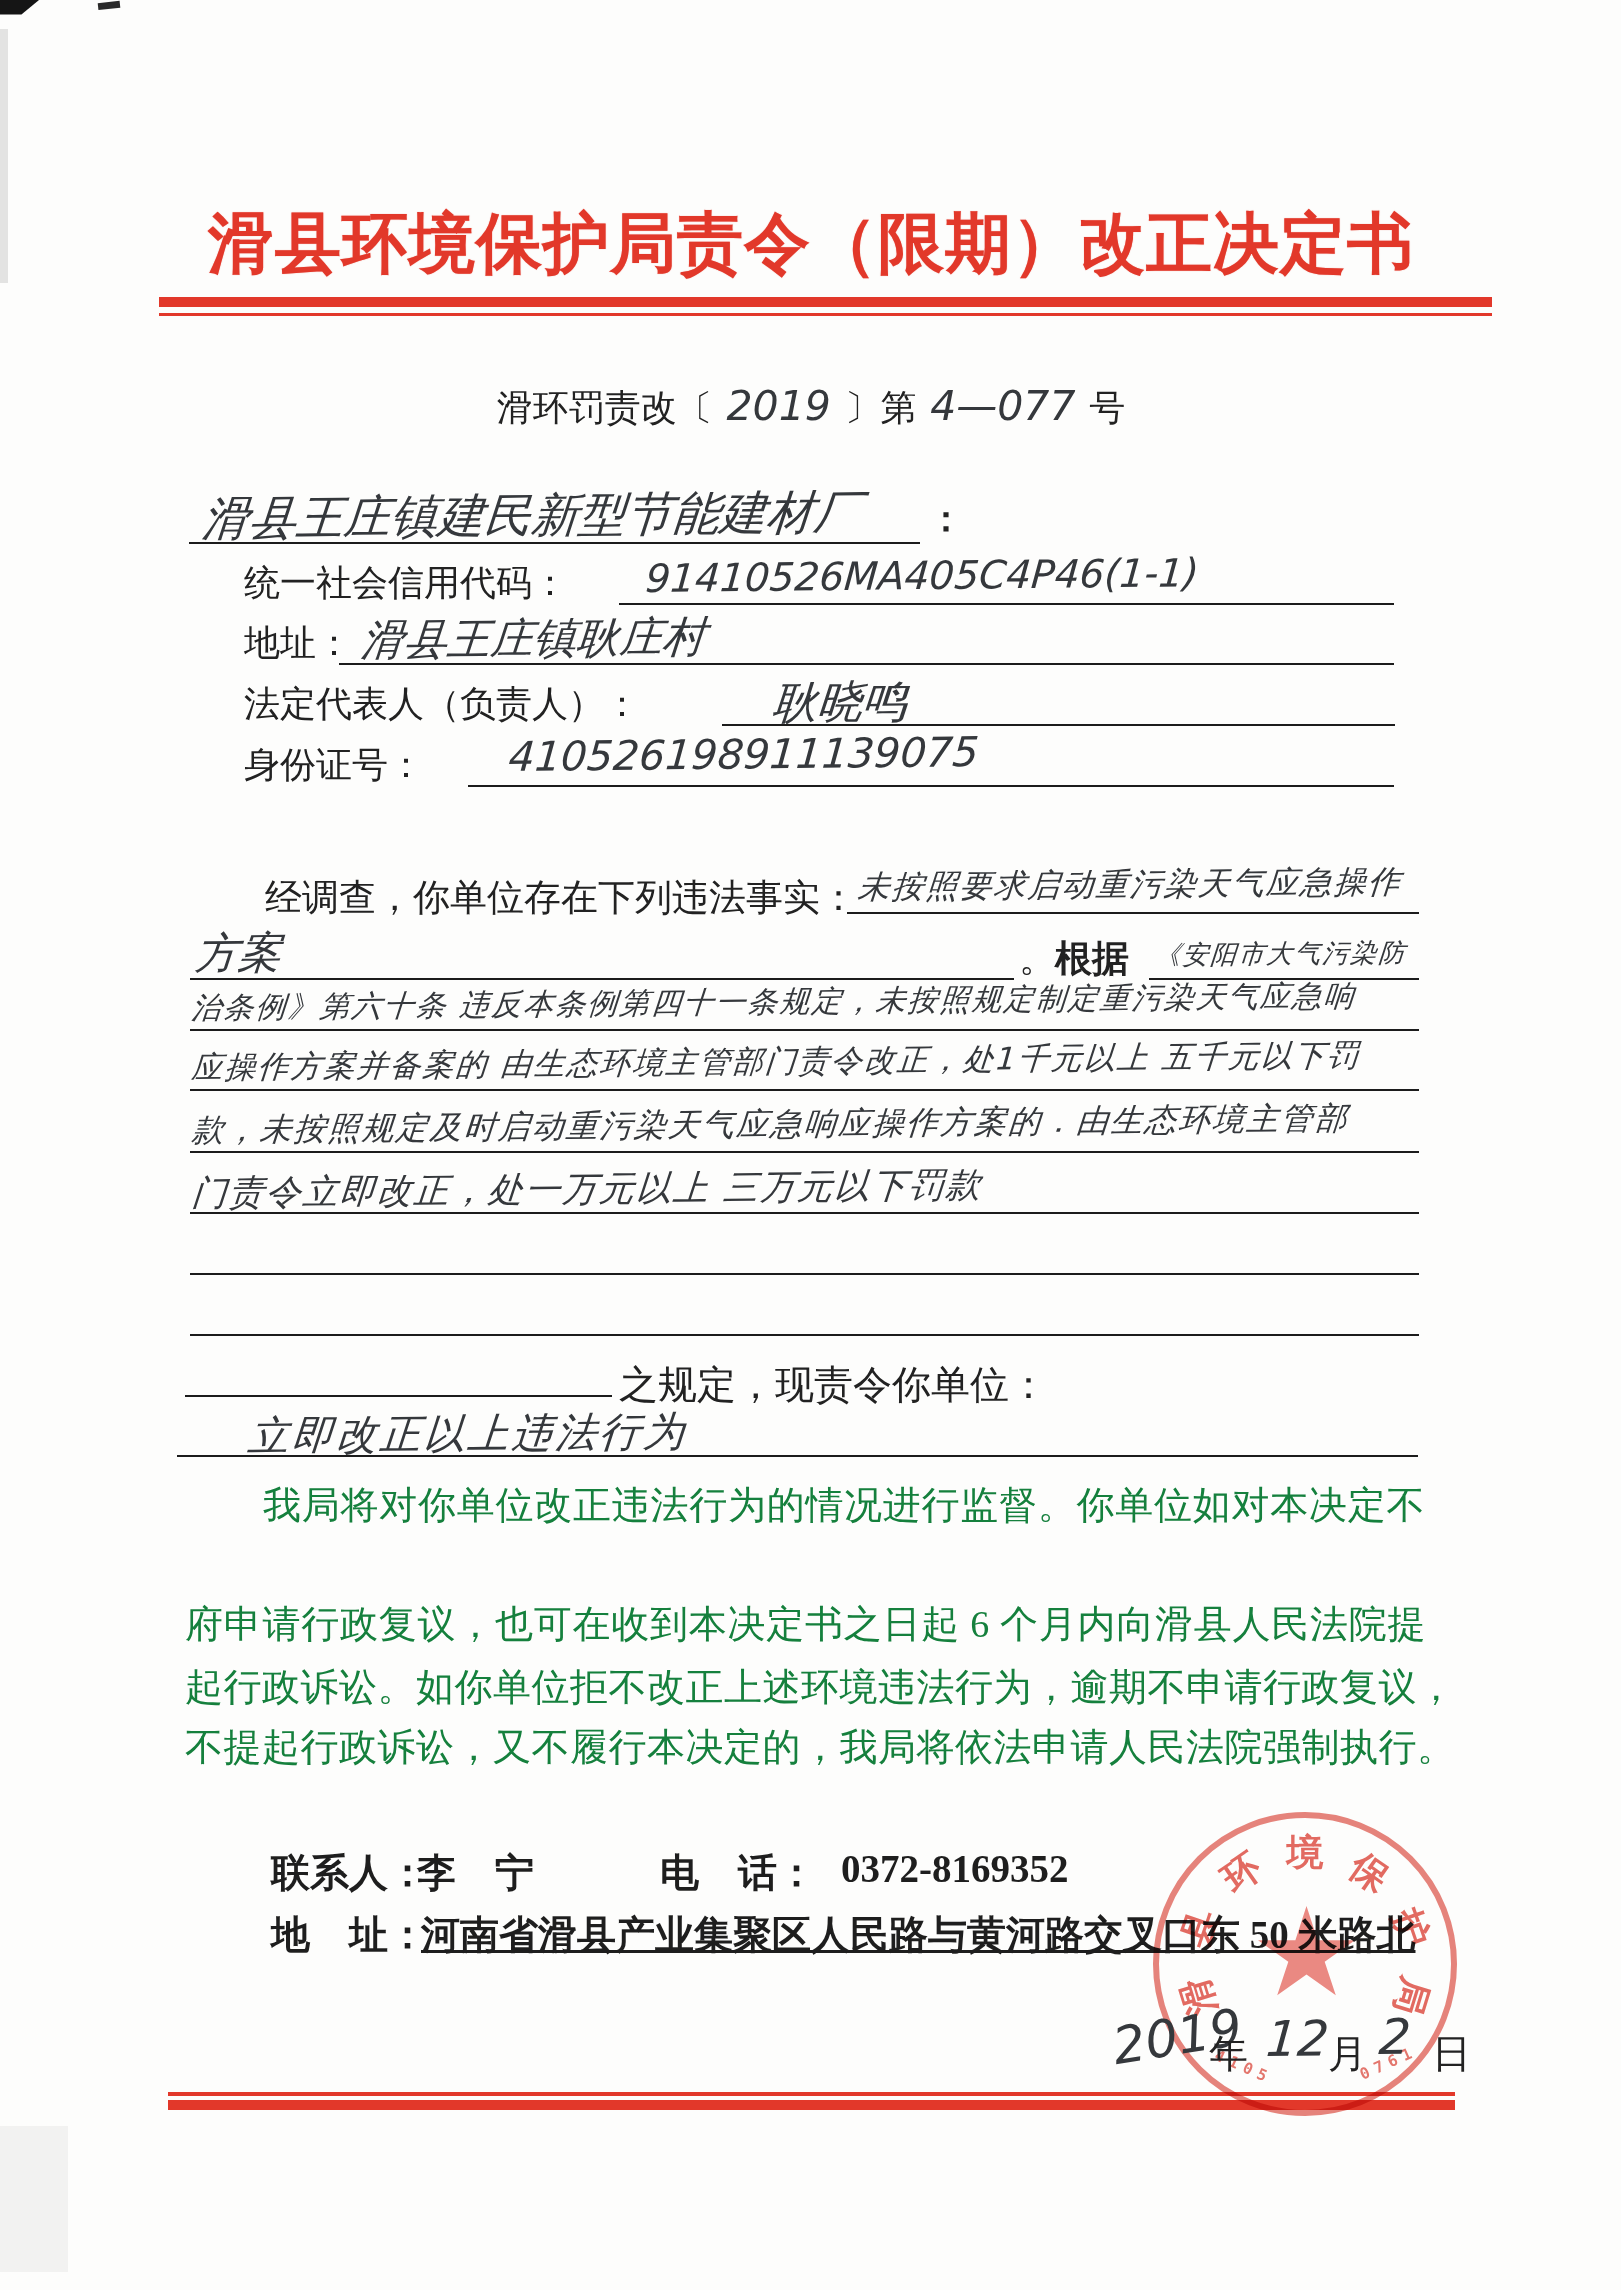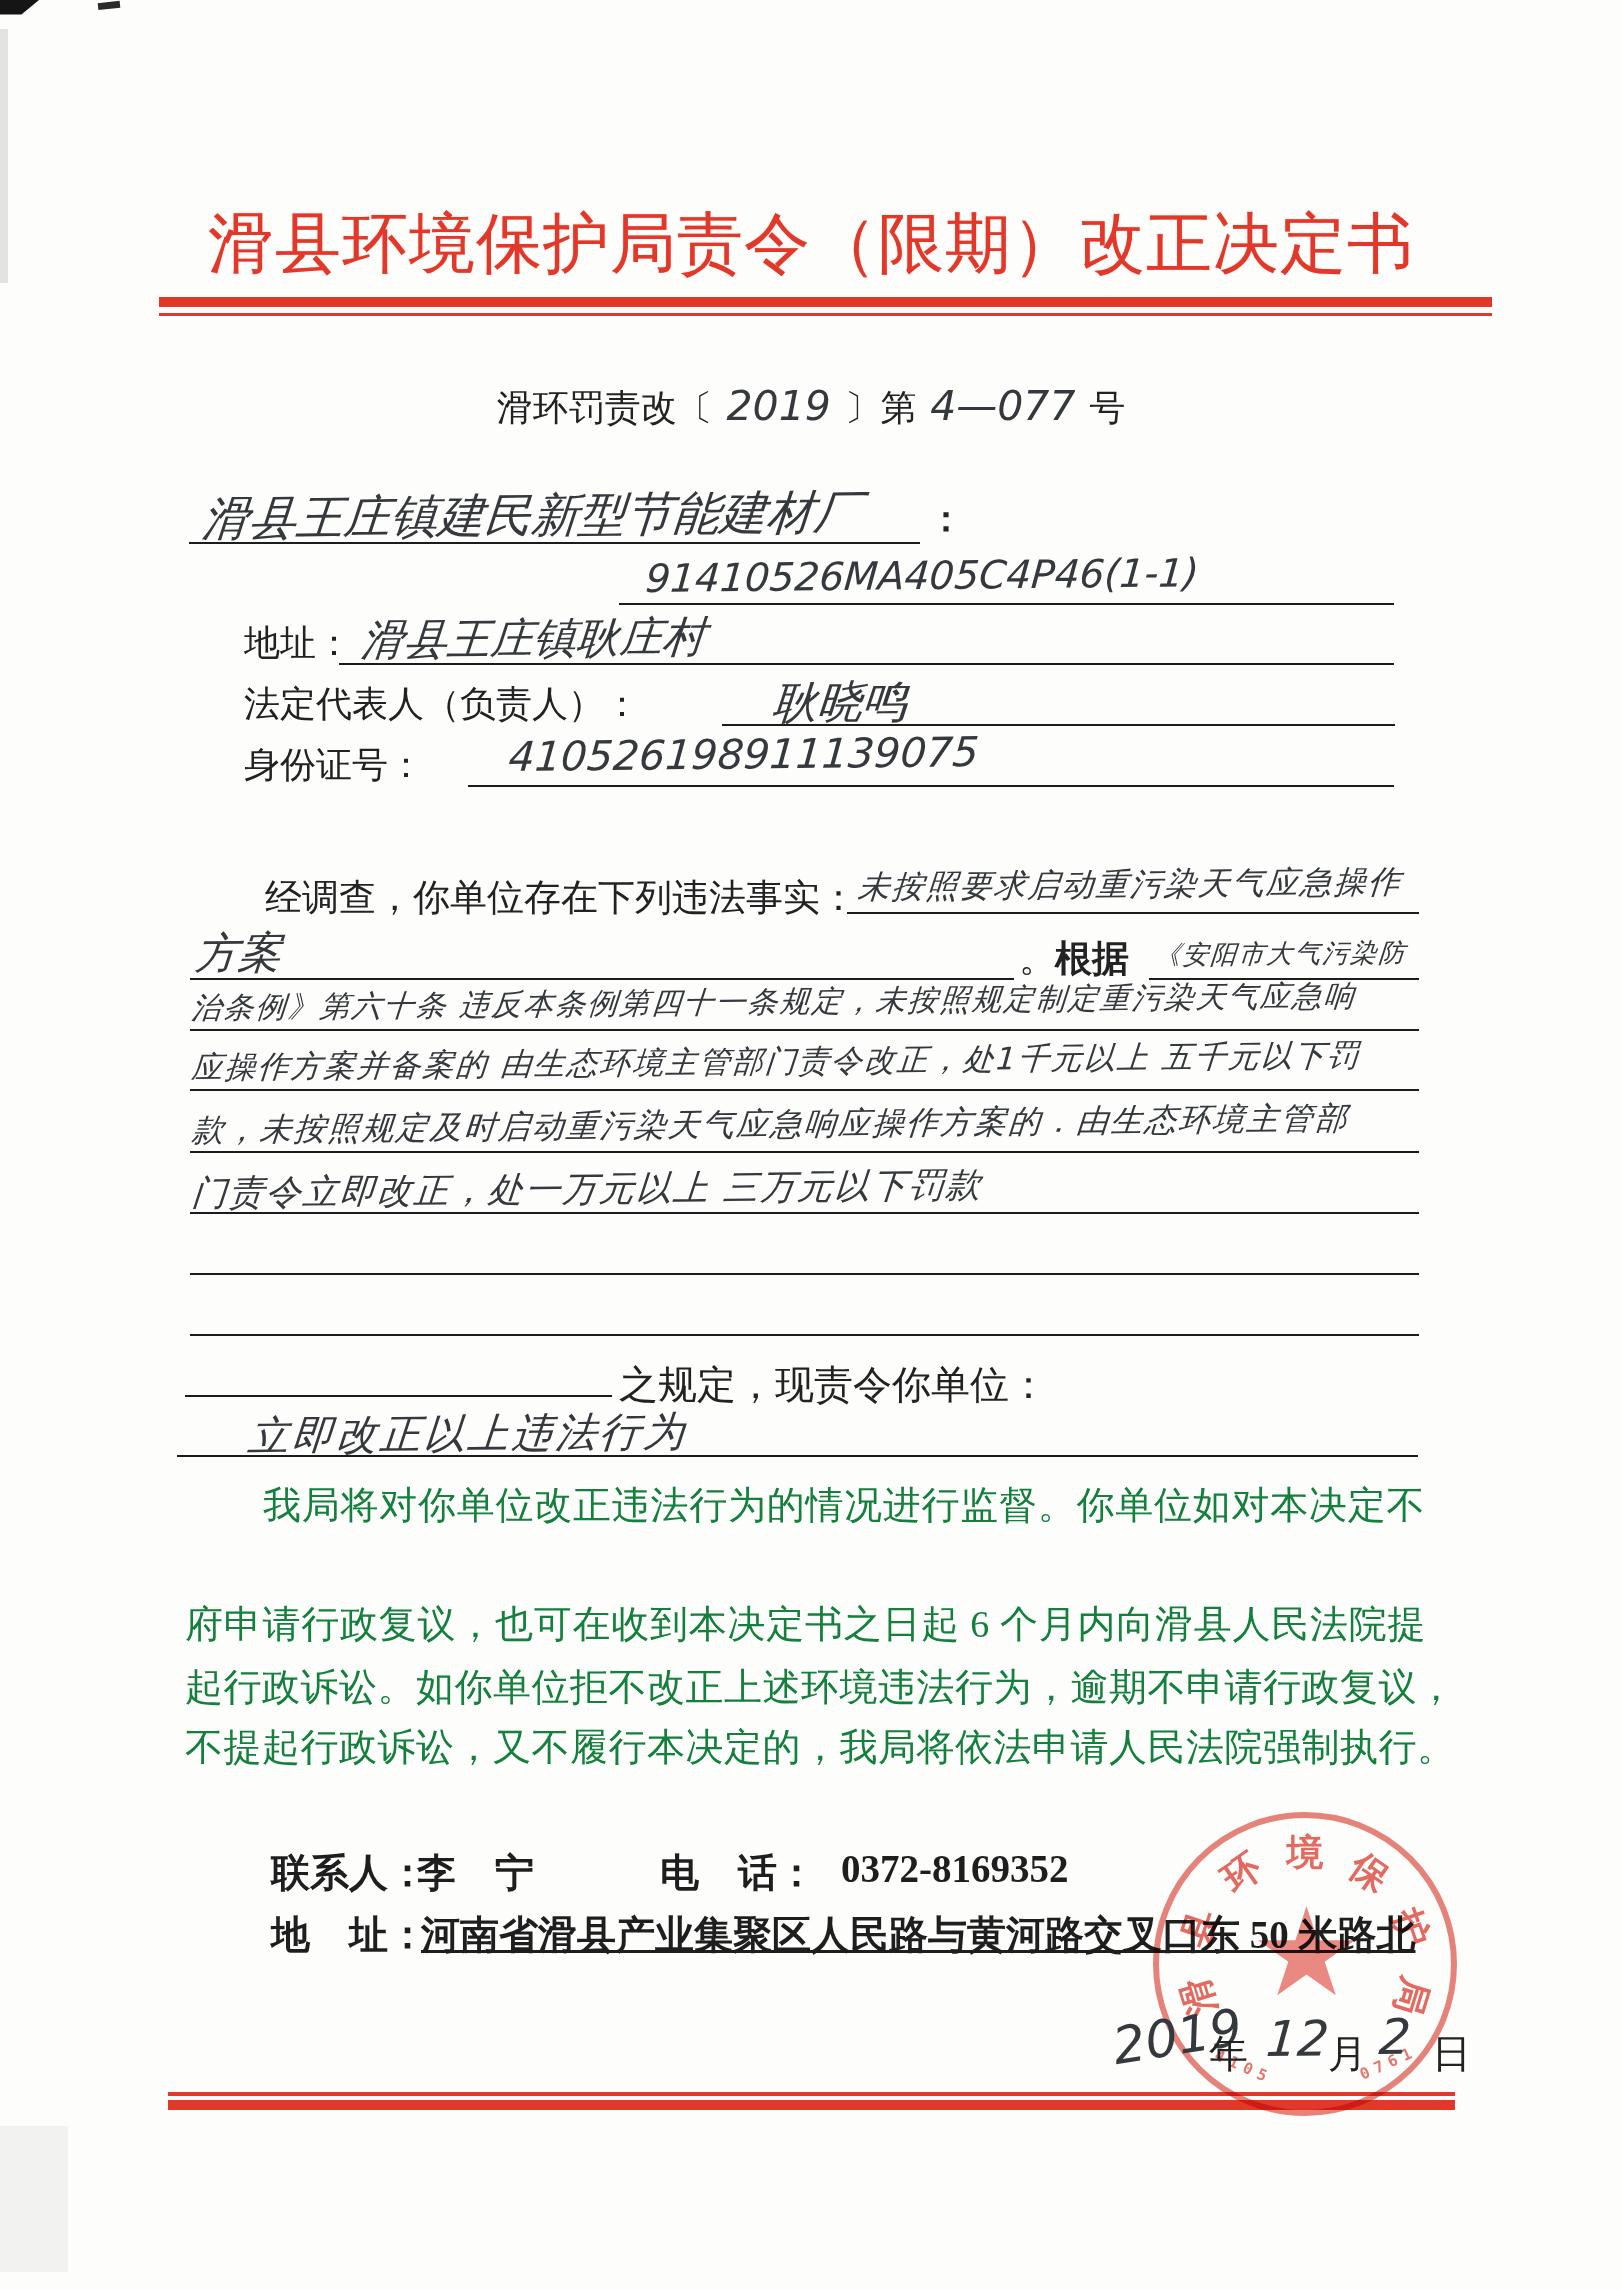--- a/index.html
+++ b/index.html
@@ -10,21 +10,21 @@
   }
   
   .art-tl{position:absolute;left:0;top:0;width:39px;height:14.6px;background:#151515;
           clip-path:polygon(0 0,100% 0,55% 100%,0 100%);}
   .art-dash{position:absolute;left:98px;top:2px;width:21.5px;height:6.8px;background:#2a2a2a;transform:rotate(-6deg);}
   .art-edge{position:absolute;left:0;top:29px;width:7.8px;height:254px;background:rgba(0,0,0,.10);}
   .art-smudge{position:absolute;left:0;top:2126px;width:68px;height:146px;background:rgba(0,0,0,.045);}
 
   .title{
     position:absolute;left:0;right:0;top:199px;text-align:center;
-    font-size:66px;font-weight:normal;letter-spacing:1px;color:#e2382a;
+    font-size:66px;font-weight:bold;letter-spacing:1px;color:#e2382a;
     text-shadow:0 0 1px rgba(226,56,42,.55);
   }
   .rule{position:absolute;background:#e2382a;}
   .rule-t1{left:159px;top:297px;width:1333px;height:9.8px;}
   .rule-t2{left:159px;top:313px;width:1333px;height:2.9px;}
   .rule-b1{left:168px;top:2092px;width:1287px;height:3.9px;}
   .rule-b2{left:168px;top:2100px;width:1287px;height:9.8px;}
 
   .docno{position:absolute;left:0;right:0;top:382px;text-align:center;font-size:36px;color:#222;}
   .docno .gap-l{margin-left:17.6px;} .docno .gap-r{margin-right:17.6px;}
@@ -78,20 +78,21 @@
   <div class="rule rule-t2"></div>
 
   <div class="docno">
     <span>滑环罚责改〔</span><span class="hw" style="position:static;font-size:41px;margin:0 13.7px;">2019</span><span>〕第</span><span class="hw gap-l gap-r" style="position:static;font-size:41px;margin:0 13.7px;">4—077</span><span>号</span>
   </div>
 
   <span class="hw" style="left:200px;top:488px;font-size:47px;">滑县王庄镇建民新型节能建材厂</span>
   <div class="u" style="left:189px;top:542px;width:731px;"></div>
   <span class="lbl" style="left:928px;top:495px;font-weight:bold;">：</span>
 
+  <span class="lbl" style="left:244px;top:559px;">统一社会信用代码：</span>
   <span class="hw" style="left:644px;top:556px;font-size:39px;">91410526MA405C4P46(1-1)</span>
   <div class="u" style="left:619px;top:603px;width:775px;"></div>
 
   <span class="lbl" style="left:244px;top:619px;">地址：</span>
   <span class="hw" style="left:359px;top:612px;font-size:43px;">滑县王庄镇耿庄村</span>
   <div class="u" style="left:339px;top:663px;width:1055px;"></div>
 
   <span class="lbl" style="left:244px;top:680px;">法定代表人（负责人）：</span>
   <span class="hw" style="left:770px;top:673px;font-size:45px;">耿晓鸣</span>
   <div class="u" style="left:722px;top:724px;width:673px;"></div>

